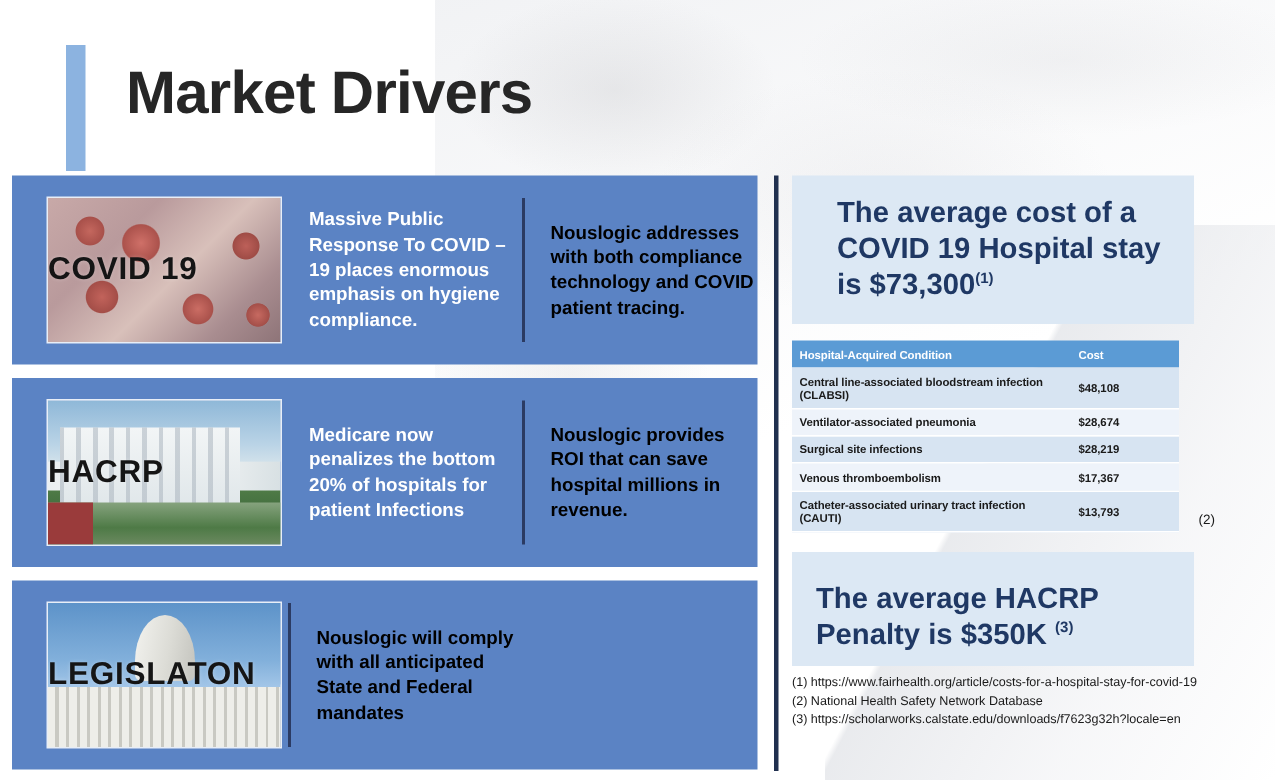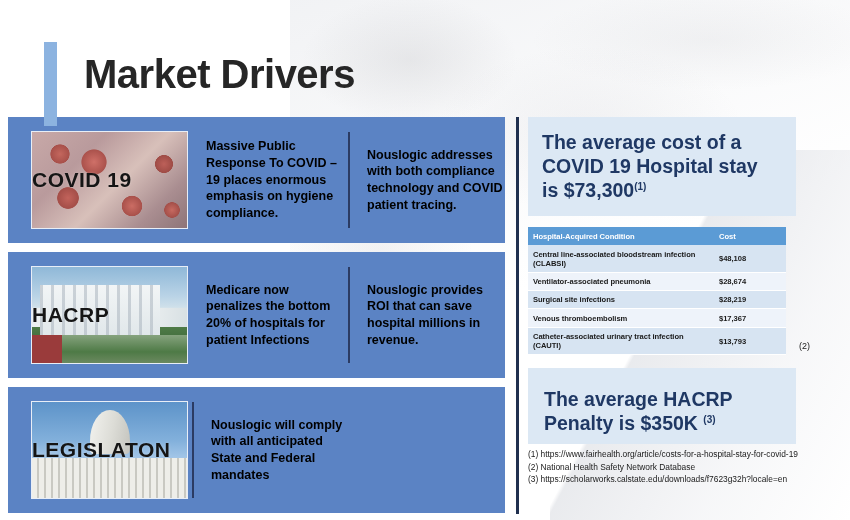--- a/index.html
+++ b/index.html
@@ -33,21 +33,21 @@
     position: absolute;
     top: 150px; right: 0;
     width: 300px; height: 370px;
     background:
       linear-gradient(118deg, rgba(255,255,255,0) 38%, rgba(226,228,232,0.75) 39%, rgba(238,239,242,0.5) 70%, rgba(255,255,255,0) 100%);
     pointer-events: none;
     z-index: 0;
   }
 
   
-  .header { position: absolute; top: 12px; left: 0; width: 850px; height: 115px; z-index: 3; }
+  .header { position: absolute; top: 0; left: 0; width: 850px; height: 115px; z-index: 3; }
   .title-accent-bar {
     position: absolute;
     left: 44px; top: 30px;
     width: 13px; height: 84px;
     background: #8cb3e0;
   }
   .page-title {
     position: absolute;
     left: 84px; top: 40px;
     font-size: 40px;
@@ -147,21 +147,21 @@
       linear-gradient(180deg, #e6e6e1 0%, #cbcbc5 100%);
   }
 
   .driver-text {
     flex: 0 0 auto;
     width: 138px;
     margin-left: 18px;
     font-size: 12.5px;
     font-weight: bold;
     line-height: 1.33;
-    color: #000000;
+    color: #ffffff;
   }
   .driver-divider {
     width: 2px;
     height: 96px;
     background: #2b3b63;
     margin-left: 4px;
     flex: 0 0 auto;
   }
   .driver-solution {
     flex: 0 0 auto;
@@ -182,21 +182,21 @@
     z-index: 3;
   }
 
   
   .right-col { position: absolute; left: 528px; top: 117px; width: 322px; z-index: 2; }
 
   .stat-box {
     width: 268px;
     background: #dce8f4;
     box-sizing: border-box;
-    padding: 14px 12px 14px 14px;
+    padding: 14px 12px 14px 30px;
   }
   .stat-box.hacrp { padding: 20px 12px 8px 16px; }
   .stat-text {
     font-size: 19.5px;
     font-weight: bold;
     color: #1f3864;
     line-height: 1.22;
   }
   .stat-sup {
     font-size: 10px;

